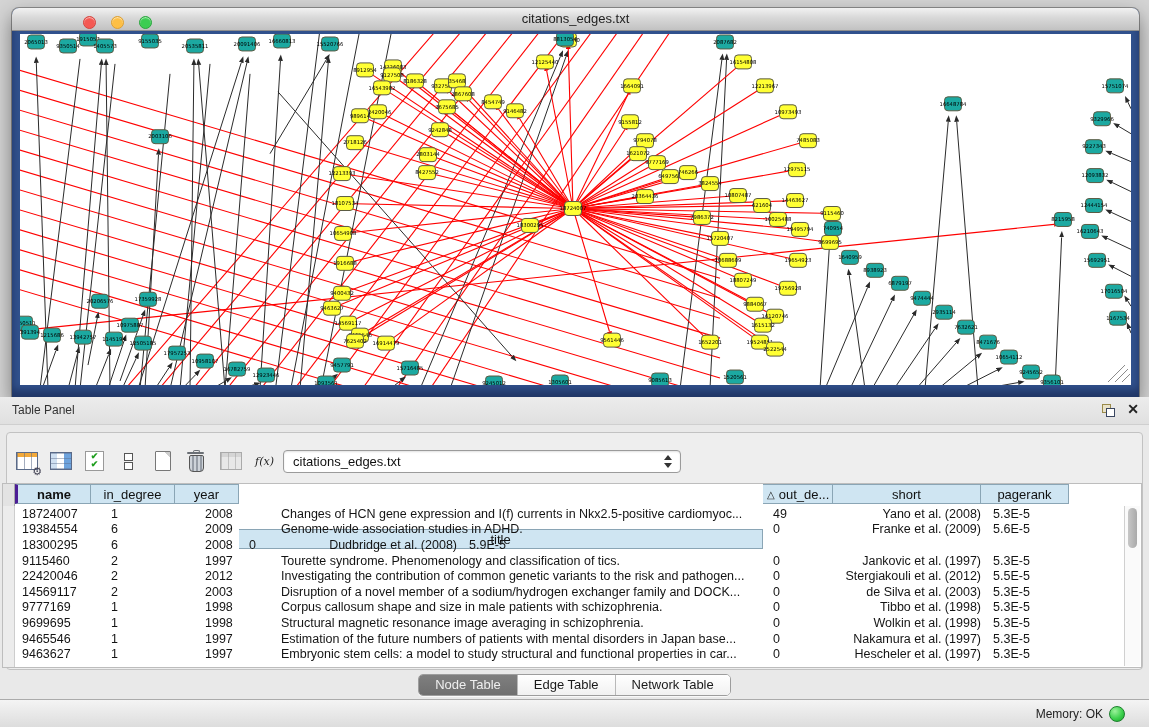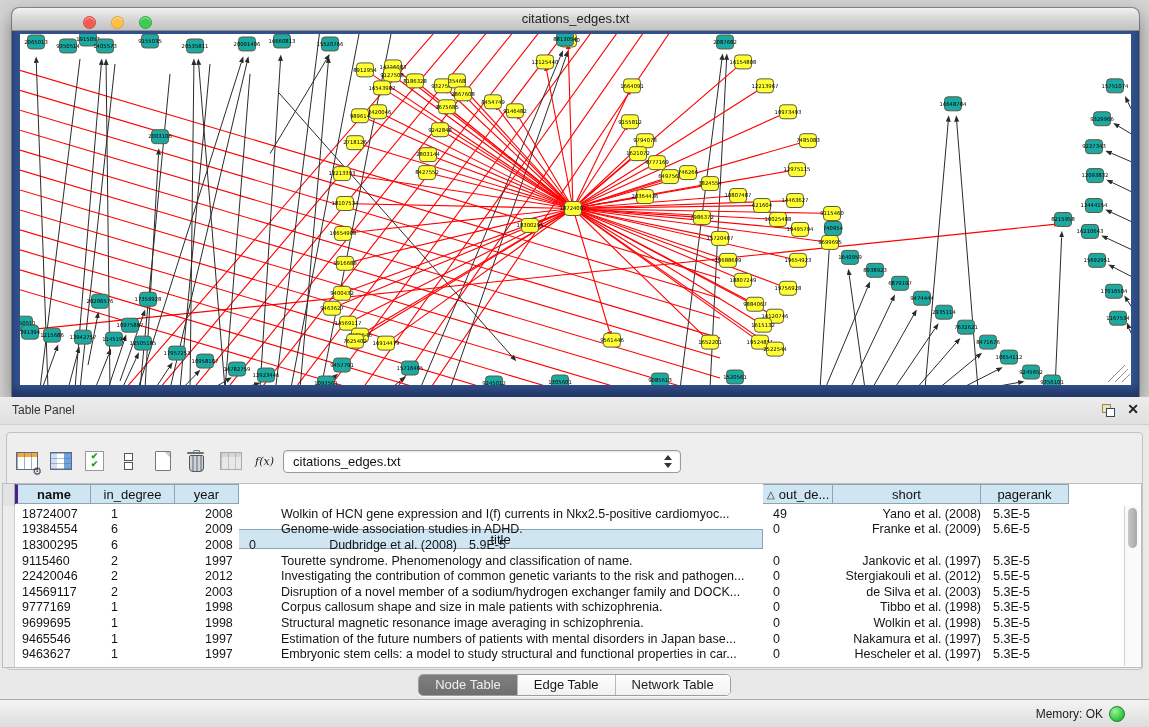--- a/index.html
+++ b/index.html
@@ -823,21 +823,21 @@
         <div class="hcell" data-name="column-header-pagerank" style="width: 88px;">
           <span data-name="column-header-label">pagerank</span>
         </div>
       </div>
     <div class="gutter2" data-name="row-header-gutter-body"></div>
     <div class="tbody" id="tbody" data-name="table-body">
         <div class="trow" data-name="table-row">
           <div class="tcell c0" data-name="table-cell" style="width: 76px;">18724007</div>
           <div class="tcell c1" data-name="table-cell" style="width: 84px;">1</div>
           <div class="tcell c2" data-name="table-cell" style="width: 64px;">2008</div>
-          <div class="tcell c3" data-name="table-cell" style="width: 524px;">Wolkin of HCN gene expression and I(f) currents in Nkx2.5-positive cardiomyoc...</div>
+          <div class="tcell c3" data-name="table-cell" style="width: 524px;">Changes of HCN gene expression and I(f) currents in Nkx2.5-positive cardiomyoc...</div>
           <div class="tcell c4" data-name="table-cell" style="width: 70px;">49</div>
           <div class="tcell c5" data-name="table-cell" style="width: 148px;">Yano et al. (2008)</div>
           <div class="tcell c6" data-name="table-cell" style="width: 88px;">5.3E-5</div>
         </div>
         <div class="trow" data-name="table-row">
           <div class="tcell c0" data-name="table-cell" style="width: 76px;">19384554</div>
           <div class="tcell c1" data-name="table-cell" style="width: 84px;">6</div>
           <div class="tcell c2" data-name="table-cell" style="width: 64px;">2009</div>
           <div class="tcell c3" data-name="table-cell" style="width: 524px;">Genome-wide association studies in ADHD.</div>
           <div class="tcell c4" data-name="table-cell" style="width: 70px;">0</div>
@@ -849,21 +849,21 @@
           <div class="tcell c1" data-name="table-cell" style="width: 84px;">6</div>
           <div class="tcell c2" data-name="table-cell" style="width: 64px;">2008</div>
           <div class="tcell c4" data-name="table-cell" style="width: 70px;">0</div>
           <div class="tcell c5" data-name="table-cell" style="width: 148px;">Dudbridge et al. (2008)</div>
           <div class="tcell c6" data-name="table-cell" style="width: 88px;">5.9E-5</div>
         </div>
         <div class="trow" data-name="table-row">
           <div class="tcell c0" data-name="table-cell" style="width: 76px;">9115460</div>
           <div class="tcell c1" data-name="table-cell" style="width: 84px;">2</div>
           <div class="tcell c2" data-name="table-cell" style="width: 64px;">1997</div>
-          <div class="tcell c3" data-name="table-cell" style="width: 524px;">Tourette syndrome. Phenomenology and classification of name.</div>
+          <div class="tcell c3" data-name="table-cell" style="width: 524px;">Tourette syndrome. Phenomenology and classification of tics.</div>
           <div class="tcell c4" data-name="table-cell" style="width: 70px;">0</div>
           <div class="tcell c5" data-name="table-cell" style="width: 148px;">Jankovic et al. (1997)</div>
           <div class="tcell c6" data-name="table-cell" style="width: 88px;">5.3E-5</div>
         </div>
         <div class="trow" data-name="table-row">
           <div class="tcell c0" data-name="table-cell" style="width: 76px;">22420046</div>
           <div class="tcell c1" data-name="table-cell" style="width: 84px;">2</div>
           <div class="tcell c2" data-name="table-cell" style="width: 64px;">2012</div>
           <div class="tcell c3" data-name="table-cell" style="width: 524px;">Investigating the contribution of common genetic variants to the risk and pathogen...</div>
           <div class="tcell c4" data-name="table-cell" style="width: 70px;">0</div>

